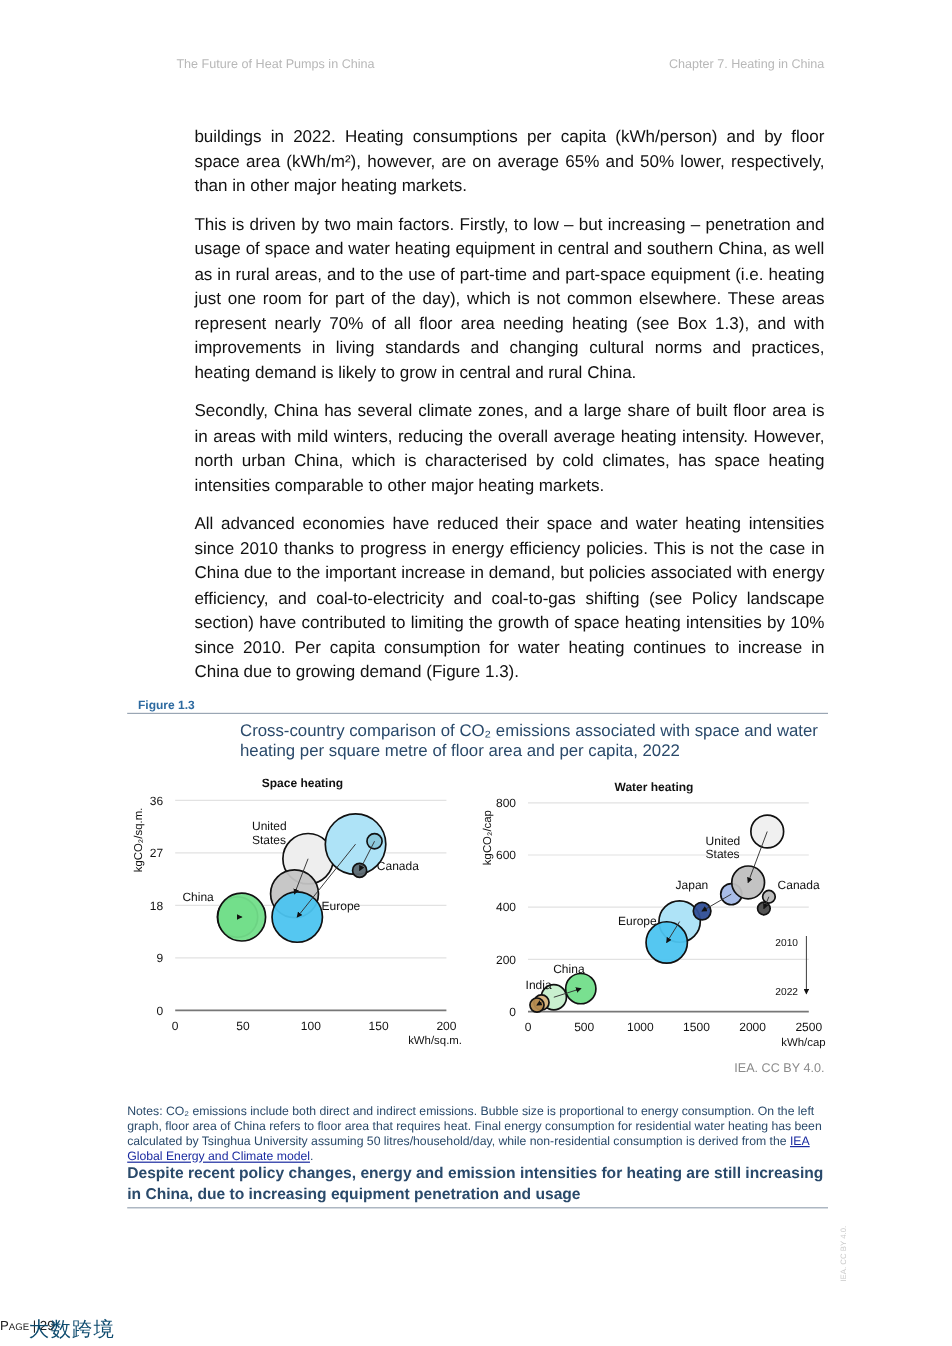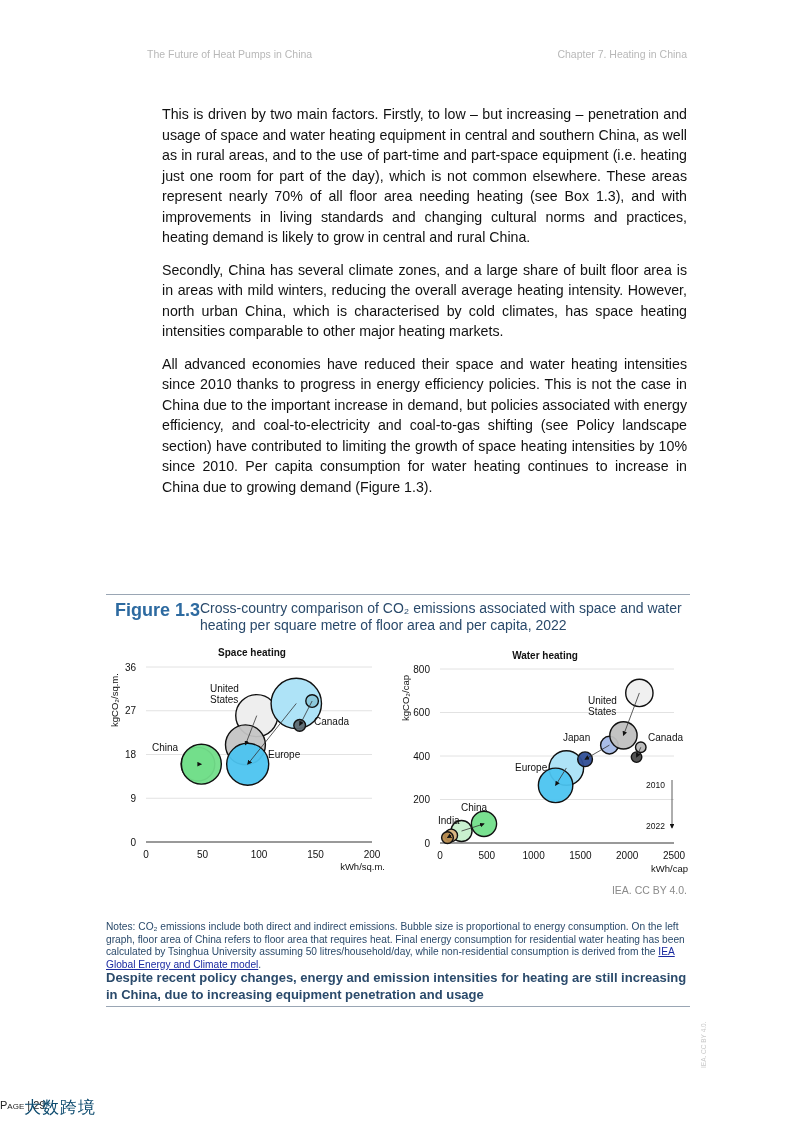--- a/index.html
+++ b/index.html
@@ -3,40 +3,41 @@
 <meta charset="utf-8">
 <style>
   html, body { margin:0; padding:0; background:#fff; }
   body { width:793px; height:1122px; position:relative; overflow:hidden; font-family:"Liberation Sans", sans-serif; color:#111; }
   .hdr { position:absolute; top:48px; font-size:10.5px; color:#b8b8b8; }
   .hdr.left { left:106px;margin-left:41px; }
   .hdr.right { right:106px; }
   .body-text { position:absolute; left:162px; width:525px; font-size:14.2px; line-height:20.5px; text-align:justify; color:#111; }
   .body-text p { margin:0 0 12px 0; }
   .fig-rule { position:absolute; left:106px; width:584px; height:1px; background:#9aa6b4; }
-  .fig-label { position:absolute; left:115px; top:600px; font-size:18px; font-weight:bold; color:#2d6aa0; }
+  .fig-label { position:absolute; left:115px; top:583px; font-size:10px; font-weight:bold; color:#2d6aa0; }
   .fig-title { position:absolute; left:200px; top:600px; width:490px; font-size:14px; font-weight:normal; color:#2a4a6b; line-height:17px; }
   svg.chart { position:absolute; }
   .credit { position:absolute; right:106px; top:884px; font-size:10.5px; color:#8a8a8a; }
   .notes { position:absolute; left:106px; top:905px; width:584px; font-size:10.2px; line-height:12.5px; color:#2a4a6b;margin-top:16px; }
   .notes a { color:#1a2aa0; text-decoration:underline; }
   .takeaway { position:absolute; left:106px; top:969px; width:584px; font-size:13px; font-weight:bold; color:#2a4a6b; line-height:17px; }
   .page-num { position:absolute; left:0; width:709px; top:1099px; font-size:11px; color:#222; }
   .page-num .sc { font-variant:small-caps; }
   .side-wm { position:absolute; left:700px; top:1018px; width:14px; height:50px; }
   .side-wm span { position:absolute; left:0; top:0; transform:rotate(-90deg) translate(-50px,0); transform-origin:0 0; font-size:6.5px; color:#c9c9c9; white-space:nowrap; }
   .logo-wm { position:absolute; left:24px; top:1096px; font-size:17px; color:#0c4a6e; letter-spacing:1px; }
 </style>
 </head>
 <body>
 
 <div class="hdr left">The Future of Heat Pumps in China</div>
 <div class="hdr right">Chapter 7. Heating in China</div>
 
 <div class="body-text" style="top:104px;">
+  <p>buildings in 2022. Heating consumptions per capita (kWh/person) and by floor space area (kWh/m²), however, are on average 65% and 50% lower, respectively, than in other major heating markets.</p>
   <p>This is driven by two main factors. Firstly, to low – but increasing – penetration and usage of space and water heating equipment in central and southern China, as well as in rural areas, and to the use of part-time and part-space equipment (i.e. heating just one room for part of the day), which is not common elsewhere. These areas represent nearly 70% of all floor area needing heating (see Box 1.3), and with improvements in living standards and changing cultural norms and practices, heating demand is likely to grow in central and rural China.</p>
   <p>Secondly, China has several climate zones, and a large share of built floor area is in areas with mild winters, reducing the overall average heating intensity. However, north urban China, which is characterised by cold climates, has space heating intensities comparable to other major heating markets.</p>
   <p>All advanced economies have reduced their space and water heating intensities since 2010 thanks to progress in energy efficiency policies. This is not the case in China due to the important increase in demand, but policies associated with energy efficiency, and coal-to-electricity and coal-to-gas shifting (see Policy landscape section) have contributed to limiting the growth of space heating intensities by 10% since 2010. Per capita consumption for water heating continues to increase in China due to growing demand (Figure 1.3).</p>
 </div>
 
 <div class="fig-rule" style="top:594px;"></div>
 <div class="fig-label">Figure 1.3</div>
 <div class="fig-title">Cross-country comparison of CO₂ emissions associated with space and water heating per square metre of floor area and per capita, 2022</div>
 
 <svg class="chart" id="chart-space" style="left:100px; top:640px;" width="295" height="240">

